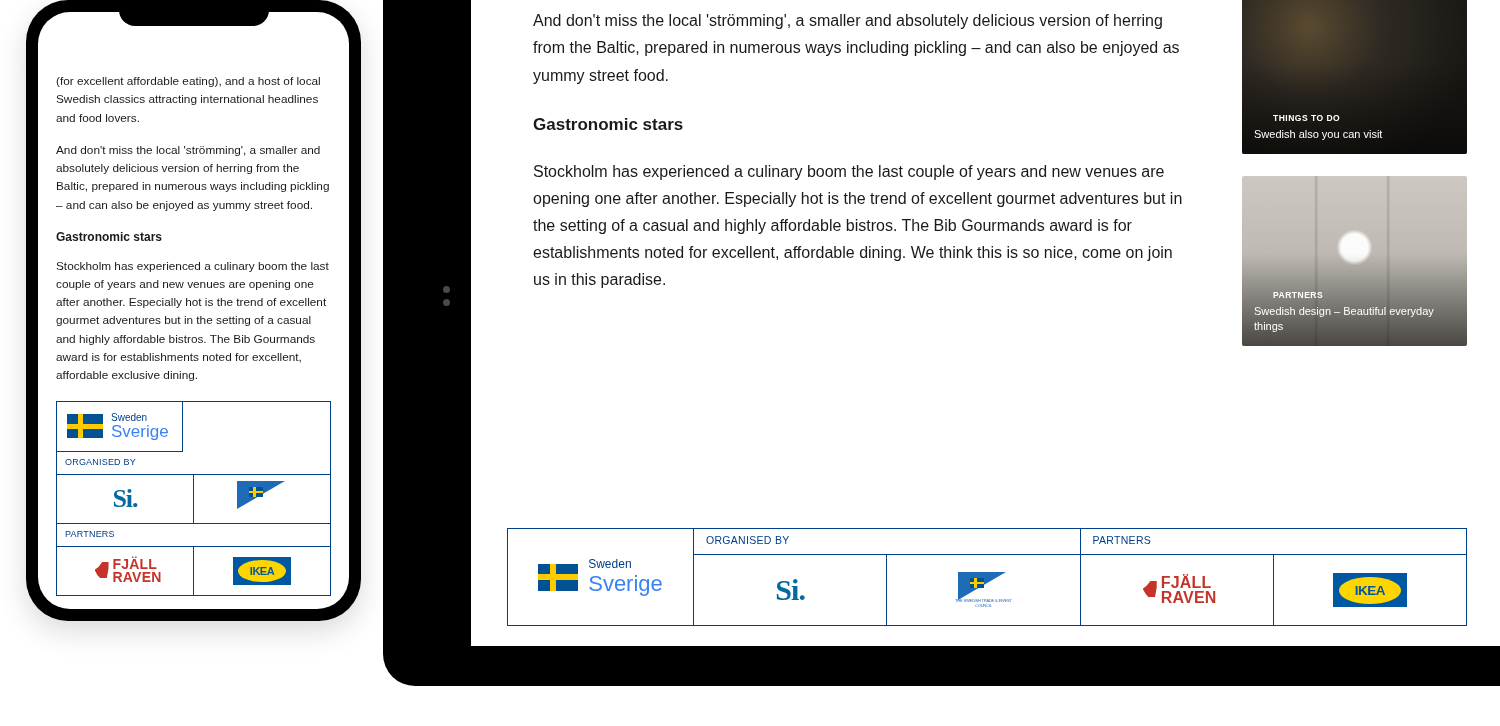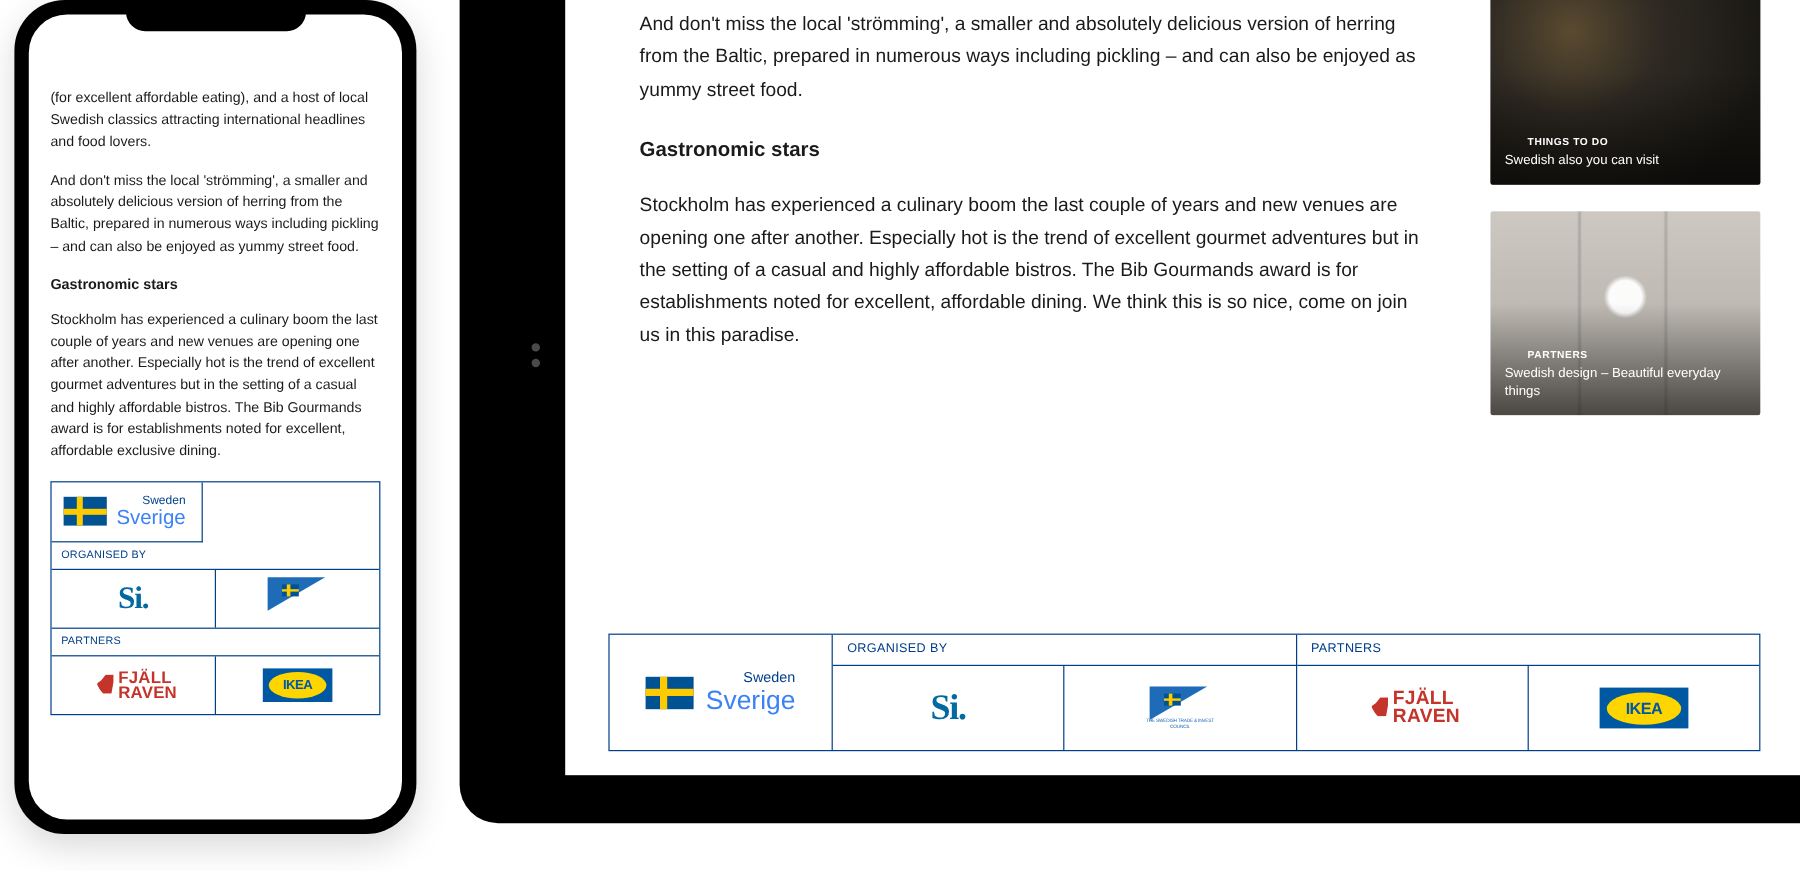--- a/index.html
+++ b/index.html
@@ -1,24 +1,24 @@
 <!DOCTYPE html>
 <html><head>
   <meta charset="utf-8">
   <style>
     * { margin: 0; padding: 0; box-sizing: border-box; }
     body { font-family: -apple-system, BlinkMacSystemFont, "Segoe UI", Helvetica, Arial, sans-serif; background: #fff; width: 1500px; height: 726px; overflow: hidden; position: relative; }
 
     
     .mobile-frame {
       position: absolute;
-      left: 12px;
+      left: 26px;
       top: 0;
       width: 335px;
-      height: 695px;
+      height: 621px;
       background: #000;
       border-radius: 42px;
       padding: 12px;
       box-shadow: 0 10px 30px rgba(0,0,0,0.15);
     }
     .mobile-notch {
       position: absolute;
       top: 0;
       left: 50%;
       transform: translateX(-50%);
@@ -244,21 +244,21 @@
       position: absolute;
       background: #fecb00;
     }
     .sweden-flag::before { left: 12px; top: 0; width: 6px; height: 100%; }
     .sweden-flag::after { left: 0; top: 10.5px; width: 100%; height: 6px; }
     .sweden-flag.small { width: 36px; height: 24px; }
     .sweden-flag.small::before { left: 11px; width: 5px; }
     .sweden-flag.small::after { top: 9.5px; height: 5px; }
 
     .brand-text { display: flex; flex-direction: column; line-height: 1.1; }
-    .brand-text .l1 { font-size: 10px; color: #003f8a; font-weight: 500; text-align: right; }
+    .brand-text .l1 { font-size: 10px; color: #003f8a; font-weight: 500; }
     .brand-text .l2 { font-size: 17px; color: #3b82f6; font-weight: 400; }
     .brand-text.big .l1 { font-size: 12px; }
     .brand-text.big .l2 { font-size: 22px; }
 
     .si-logo { font-family: Georgia, serif; font-weight: 900; font-size: 26px; letter-spacing: -1px; color: #0369a1; }
     .si-logo.big { font-size: 30px; }
 
     .business-sweden {
       position: relative;
       width: 62px;

